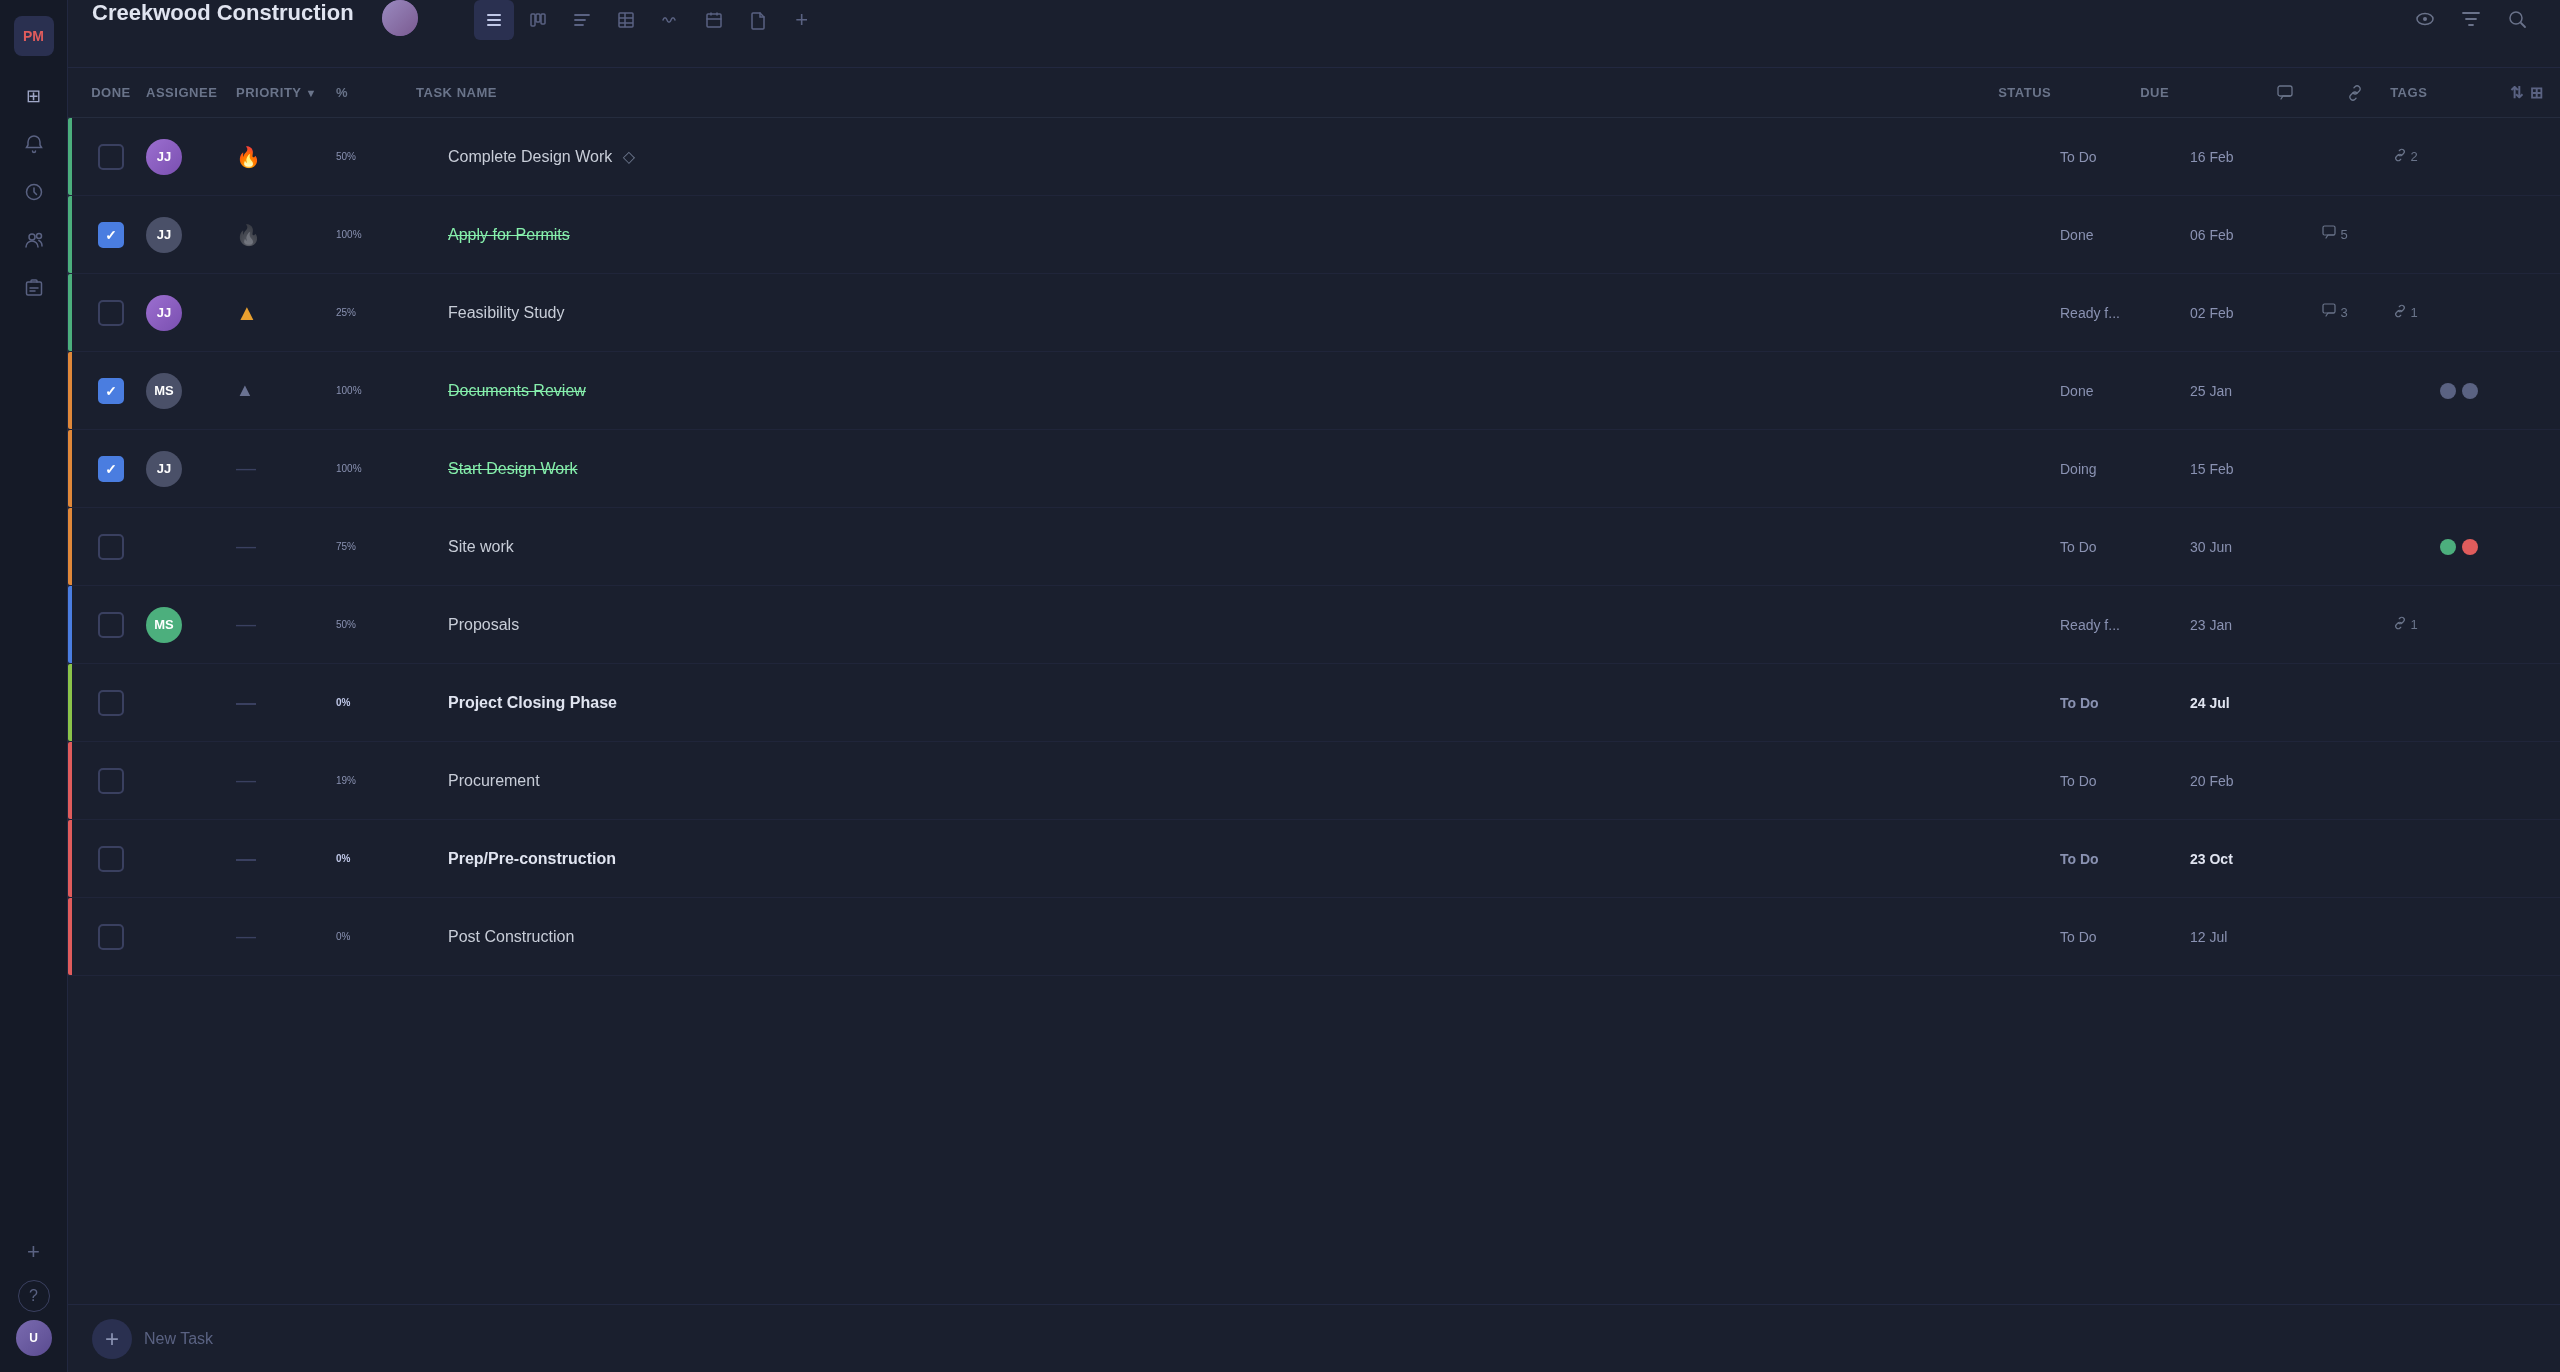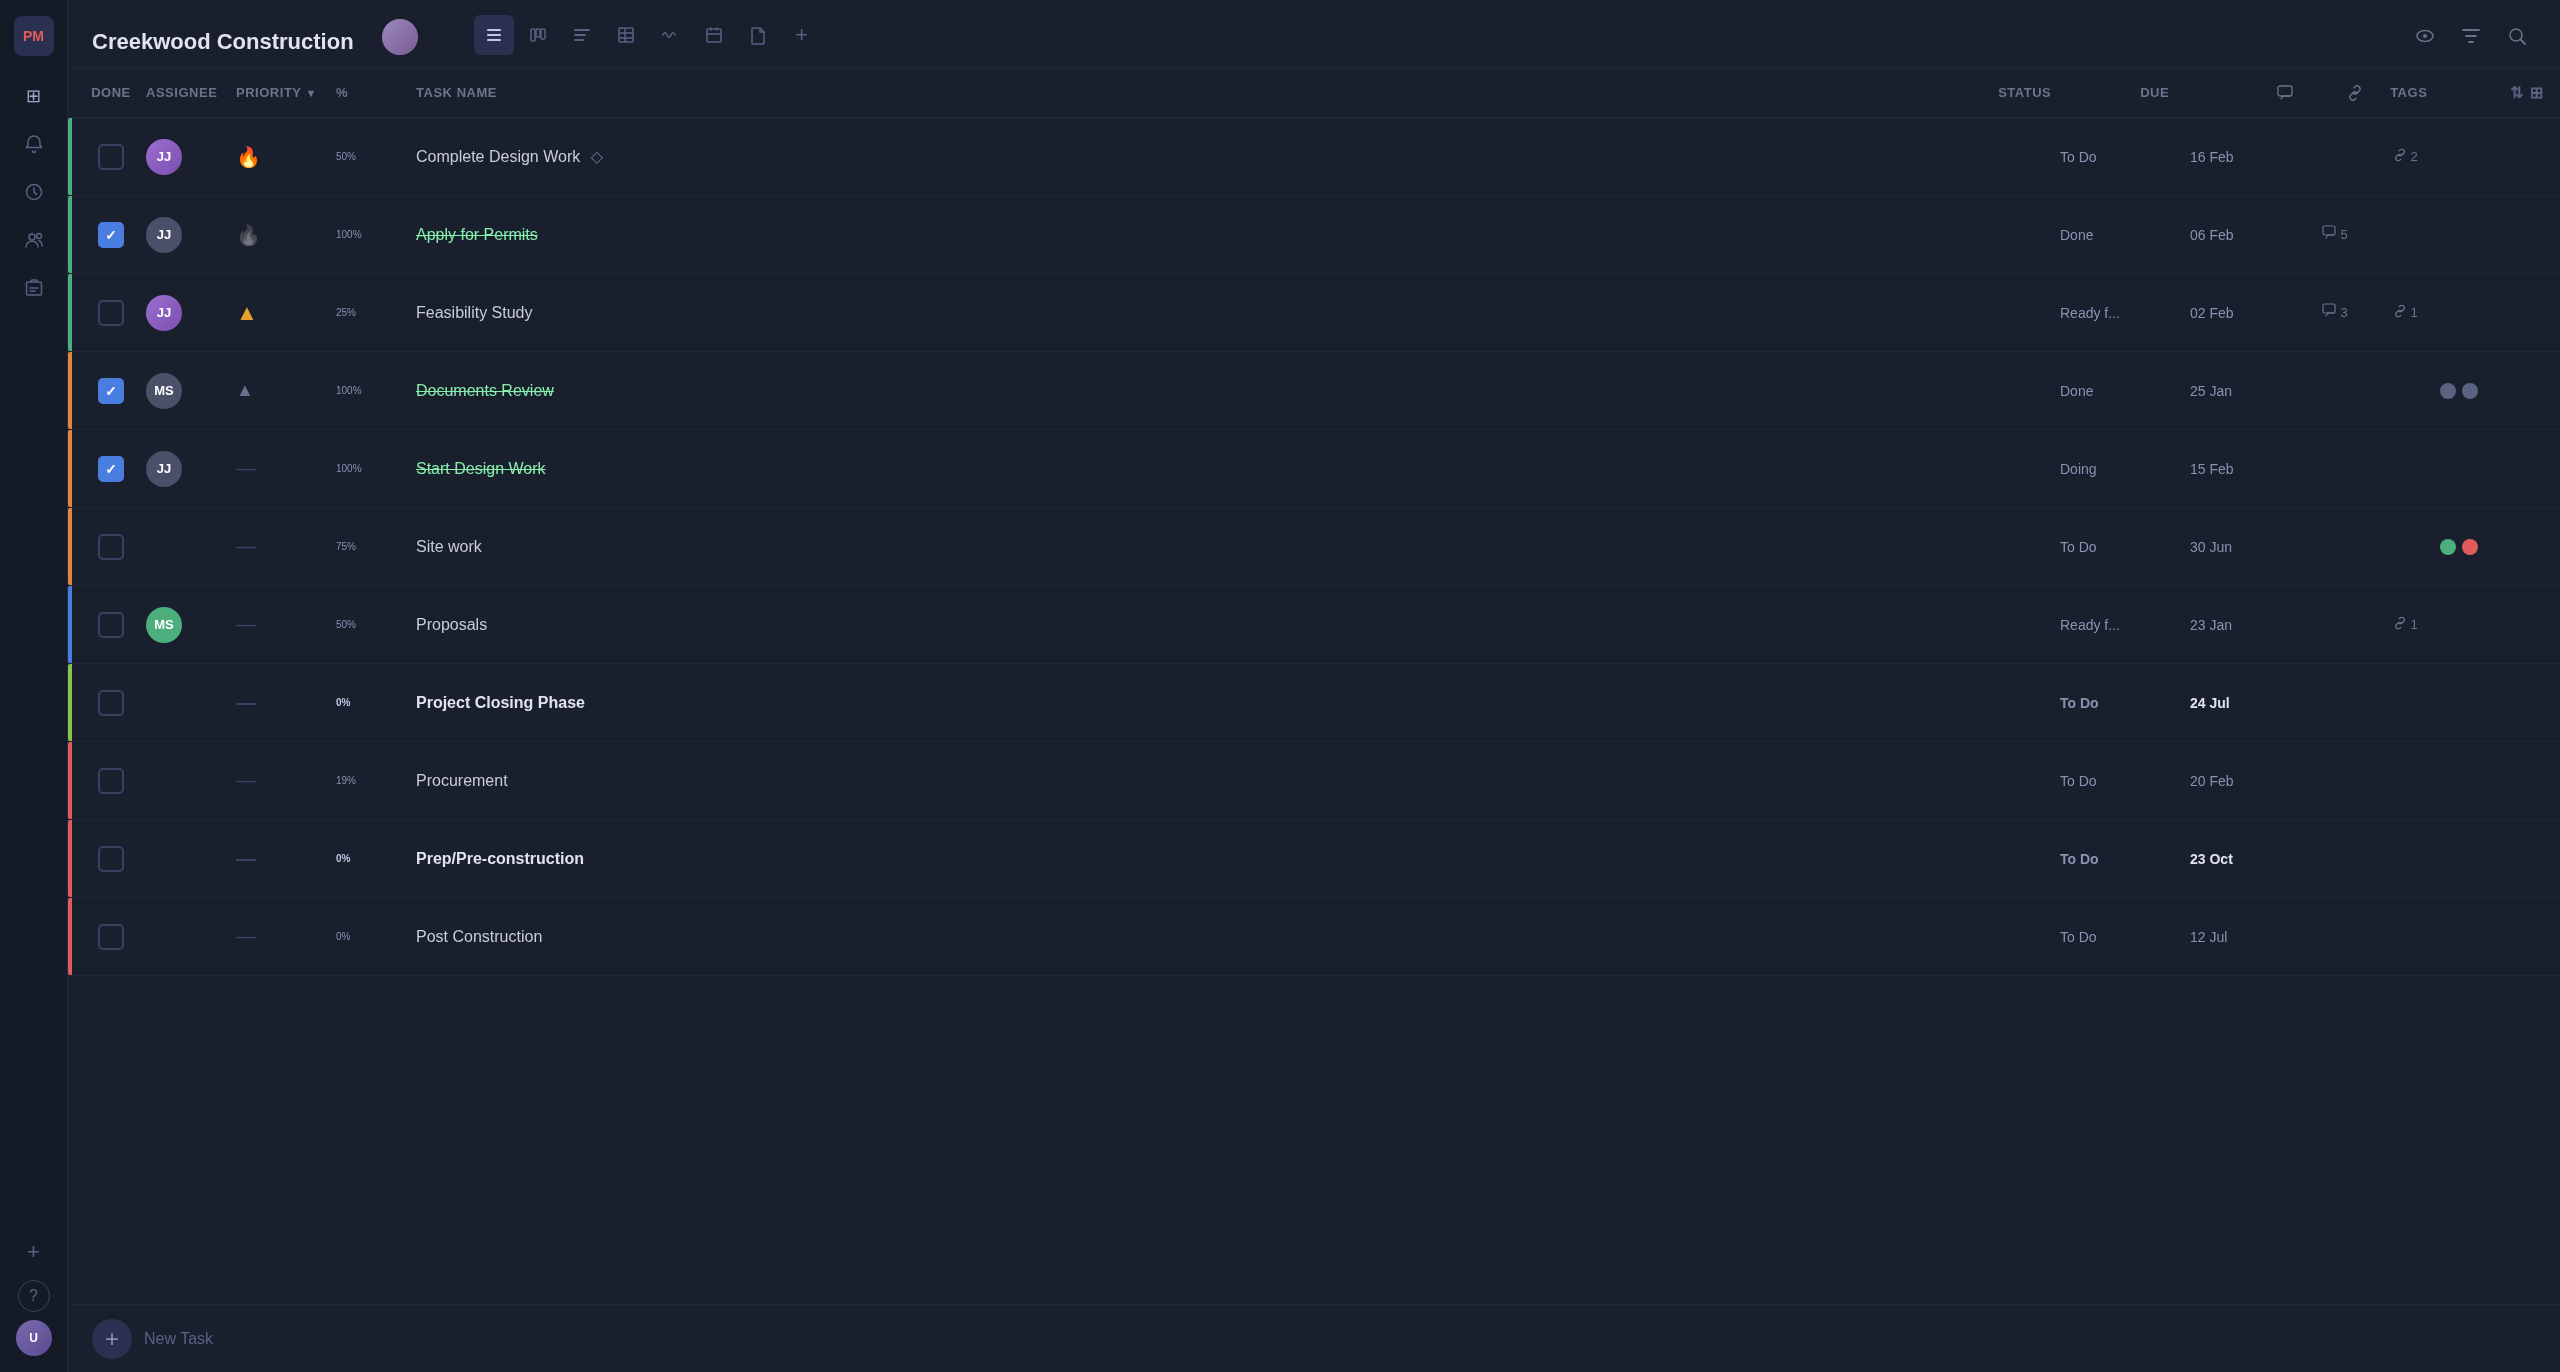--- a/index.html
+++ b/index.html
@@ -66,22 +66,22 @@
       display: flex;
       flex-direction: column;
       overflow: hidden;
     }
 
     
     .topbar {
       background: #1a1f2e;
       height: 68px;
       display: flex;
-      align-items: flex-end;
-      padding: 12px 24px;
+      align-items: flex-start;
+      padding: 0 24px;
       border-bottom: 1px solid #222840;
       gap: 16px;
     }
     .topbar-title {
       font-size: 22px;
       font-weight: 600;
       color: #e0e4f0;
       margin-right: 12px;
     }
     .topbar-avatar {
@@ -184,21 +184,21 @@
     .accent-orange { background: #e0883a; }
     .accent-blue { background: #4a7de0; }
     .accent-yellow-green { background: #8bc34a; }
     .accent-red { background: #e05c5c; }
 
     .td-done { width: 70px; display: flex; align-items: center; justify-content: center; flex-shrink: 0; }
     .td-assignee { width: 90px; display: flex; align-items: center; flex-shrink: 0; }
     .td-priority { width: 100px; display: flex; align-items: center; flex-shrink: 0; }
     .td-pct { width: 80px; font-size: 10px; color: #8a92b2; flex-shrink: 0; }
     .td-pct.bold { font-weight: 700; color: #c0c8e8; }
-    .td-taskname { flex: 1; font-size: 16px; color: #c8cdd8; }
+    .td-taskname { flex: 1; font-size: 16px; color: #c8cdd8; margin-left: 32px; }
     .td-taskname.strikethrough { text-decoration: line-through; color: #86efac; }
     .td-taskname.bold { font-weight: 700; color: #e0e4f0; }
     .td-status { width: 130px; font-size: 14px; color: #8a92b2; flex-shrink: 0; }
     .td-due { width: 110px; font-size: 14px; color: #8a92b2; flex-shrink: 0; }
     .td-due.bold { font-weight: 700; color: #e0e4f0; }
     .td-comments { width: 70px; display: flex; align-items: center; justify-content: center; gap: 2px; font-size: 13px; color: #6a748a; flex-shrink: 0; }
     .td-links { width: 70px; display: flex; align-items: center; justify-content: center; gap: 2px; font-size: 13px; color: #6a748a; flex-shrink: 0; }
     .td-tags { width: 120px; display: flex; align-items: center; gap: 6px; flex-shrink: 0; padding-right: 8px; }
 
     .checkbox {

